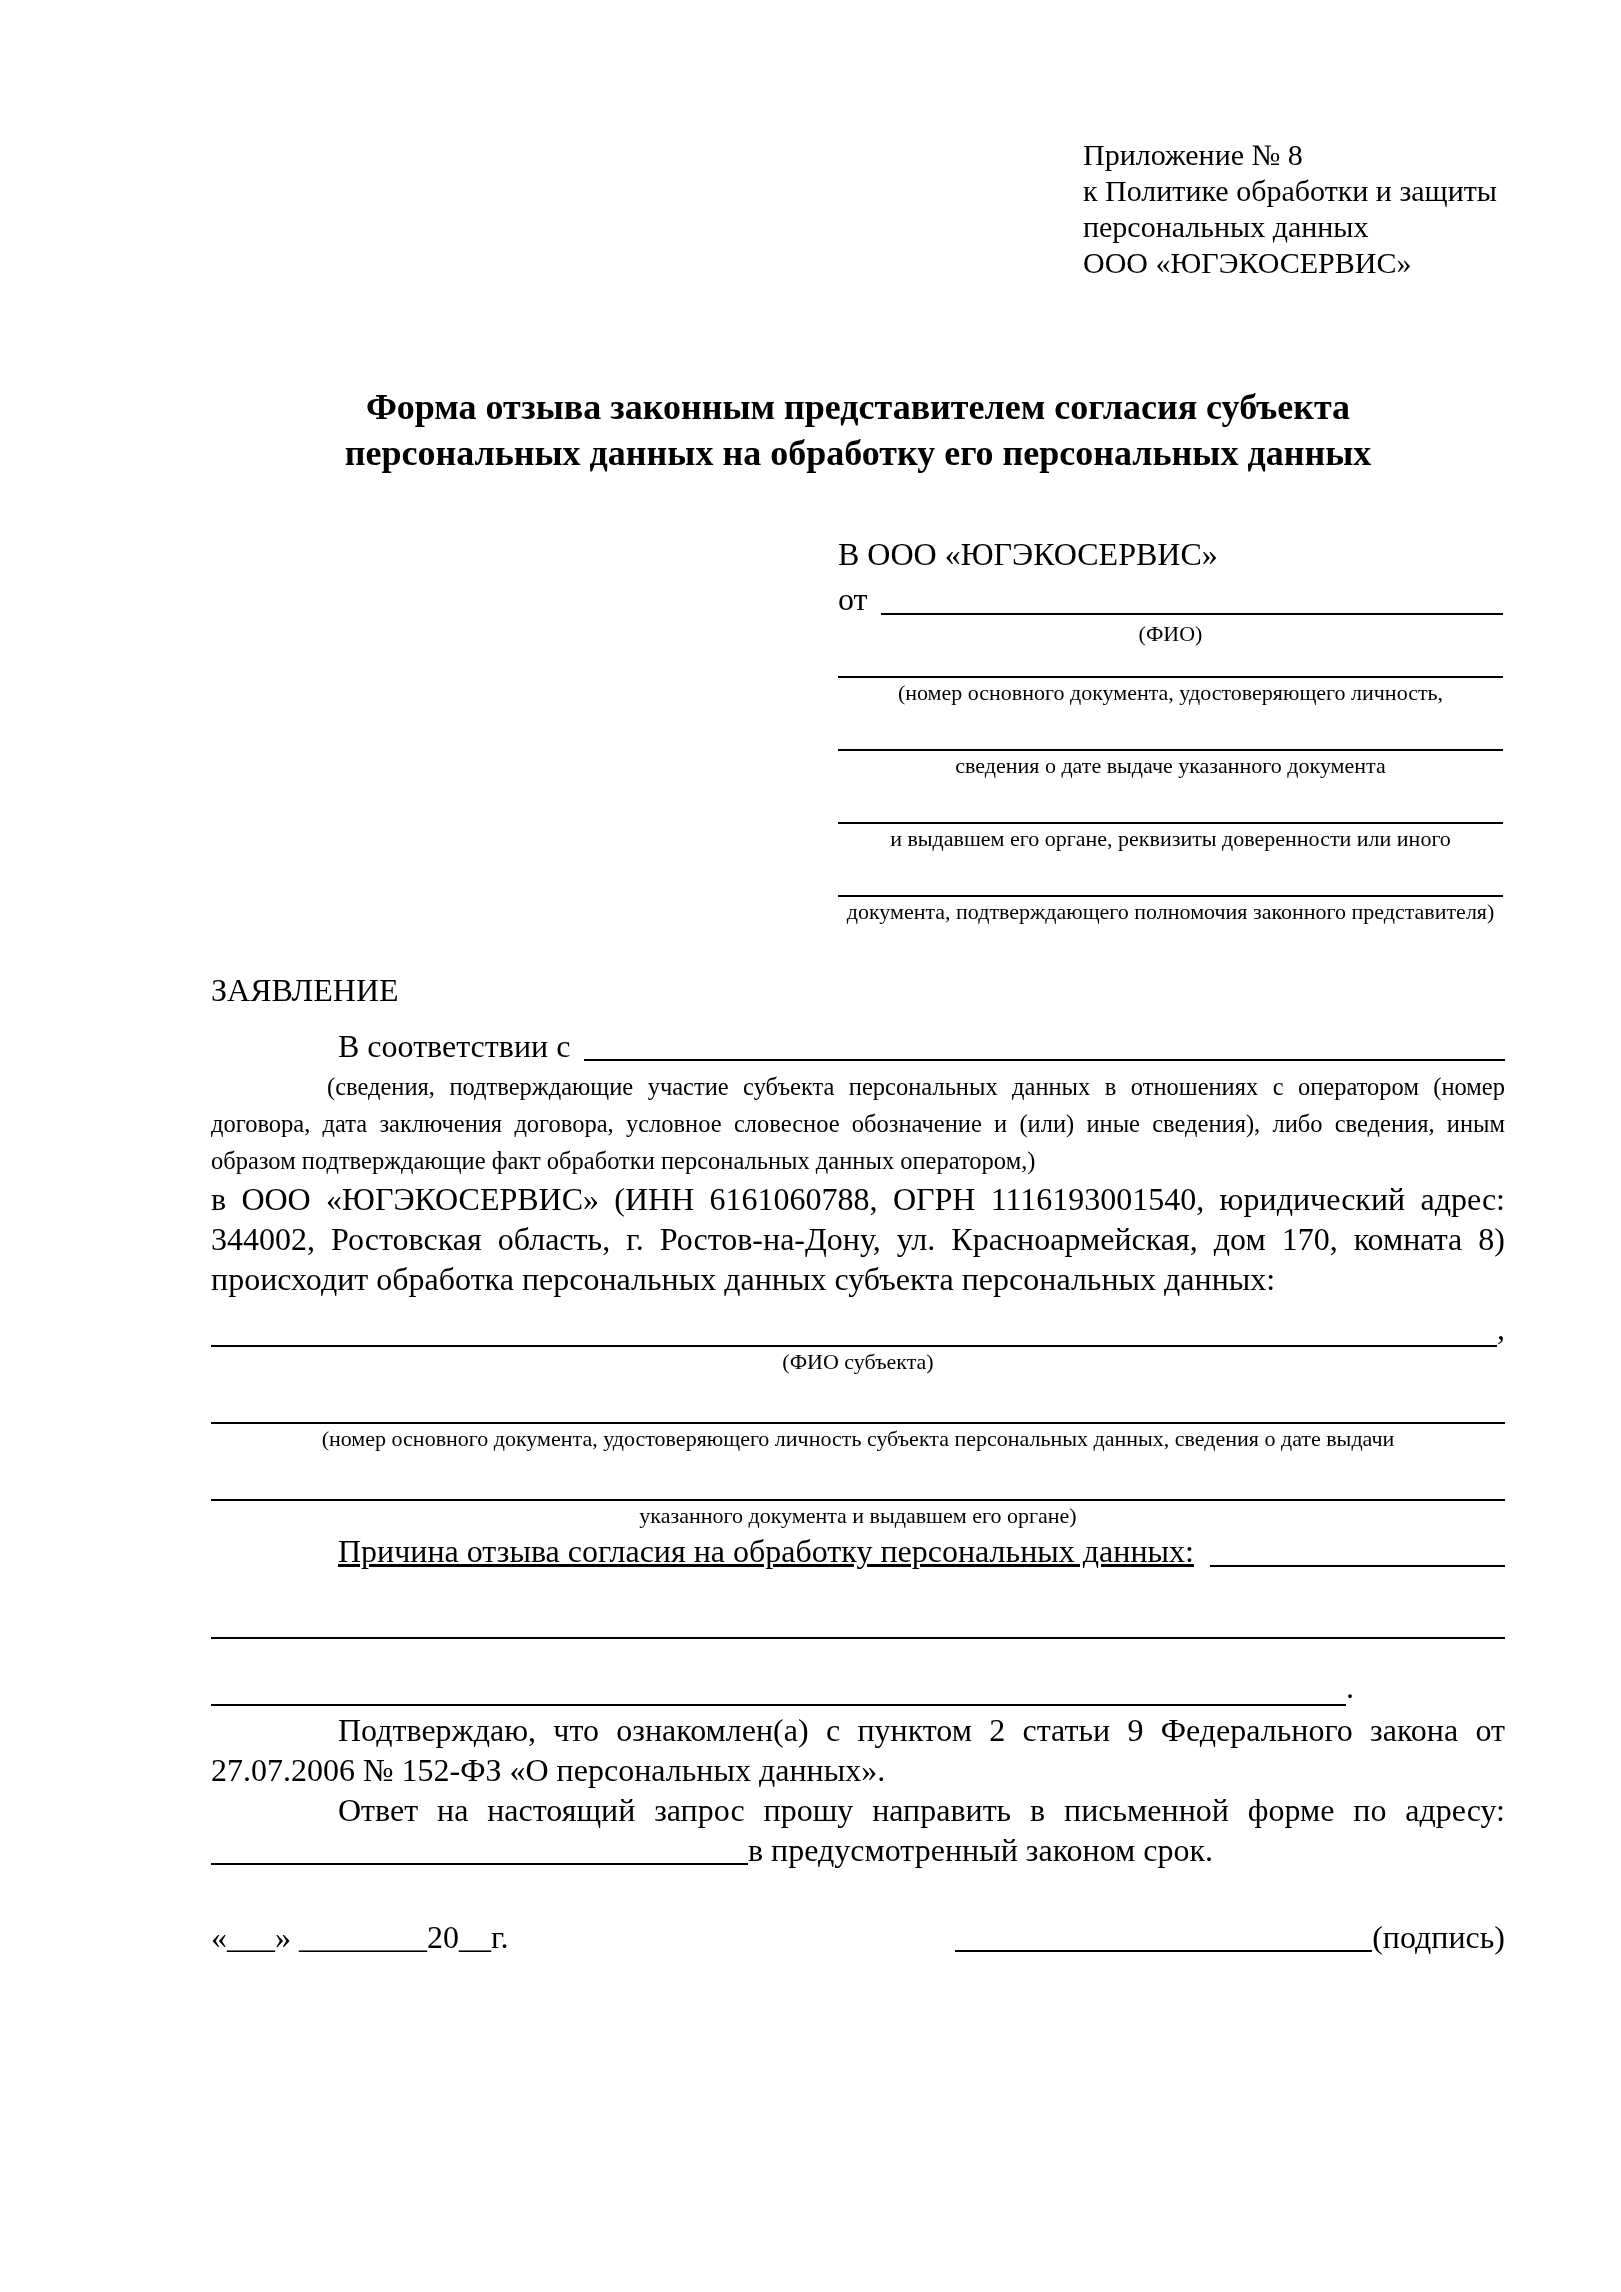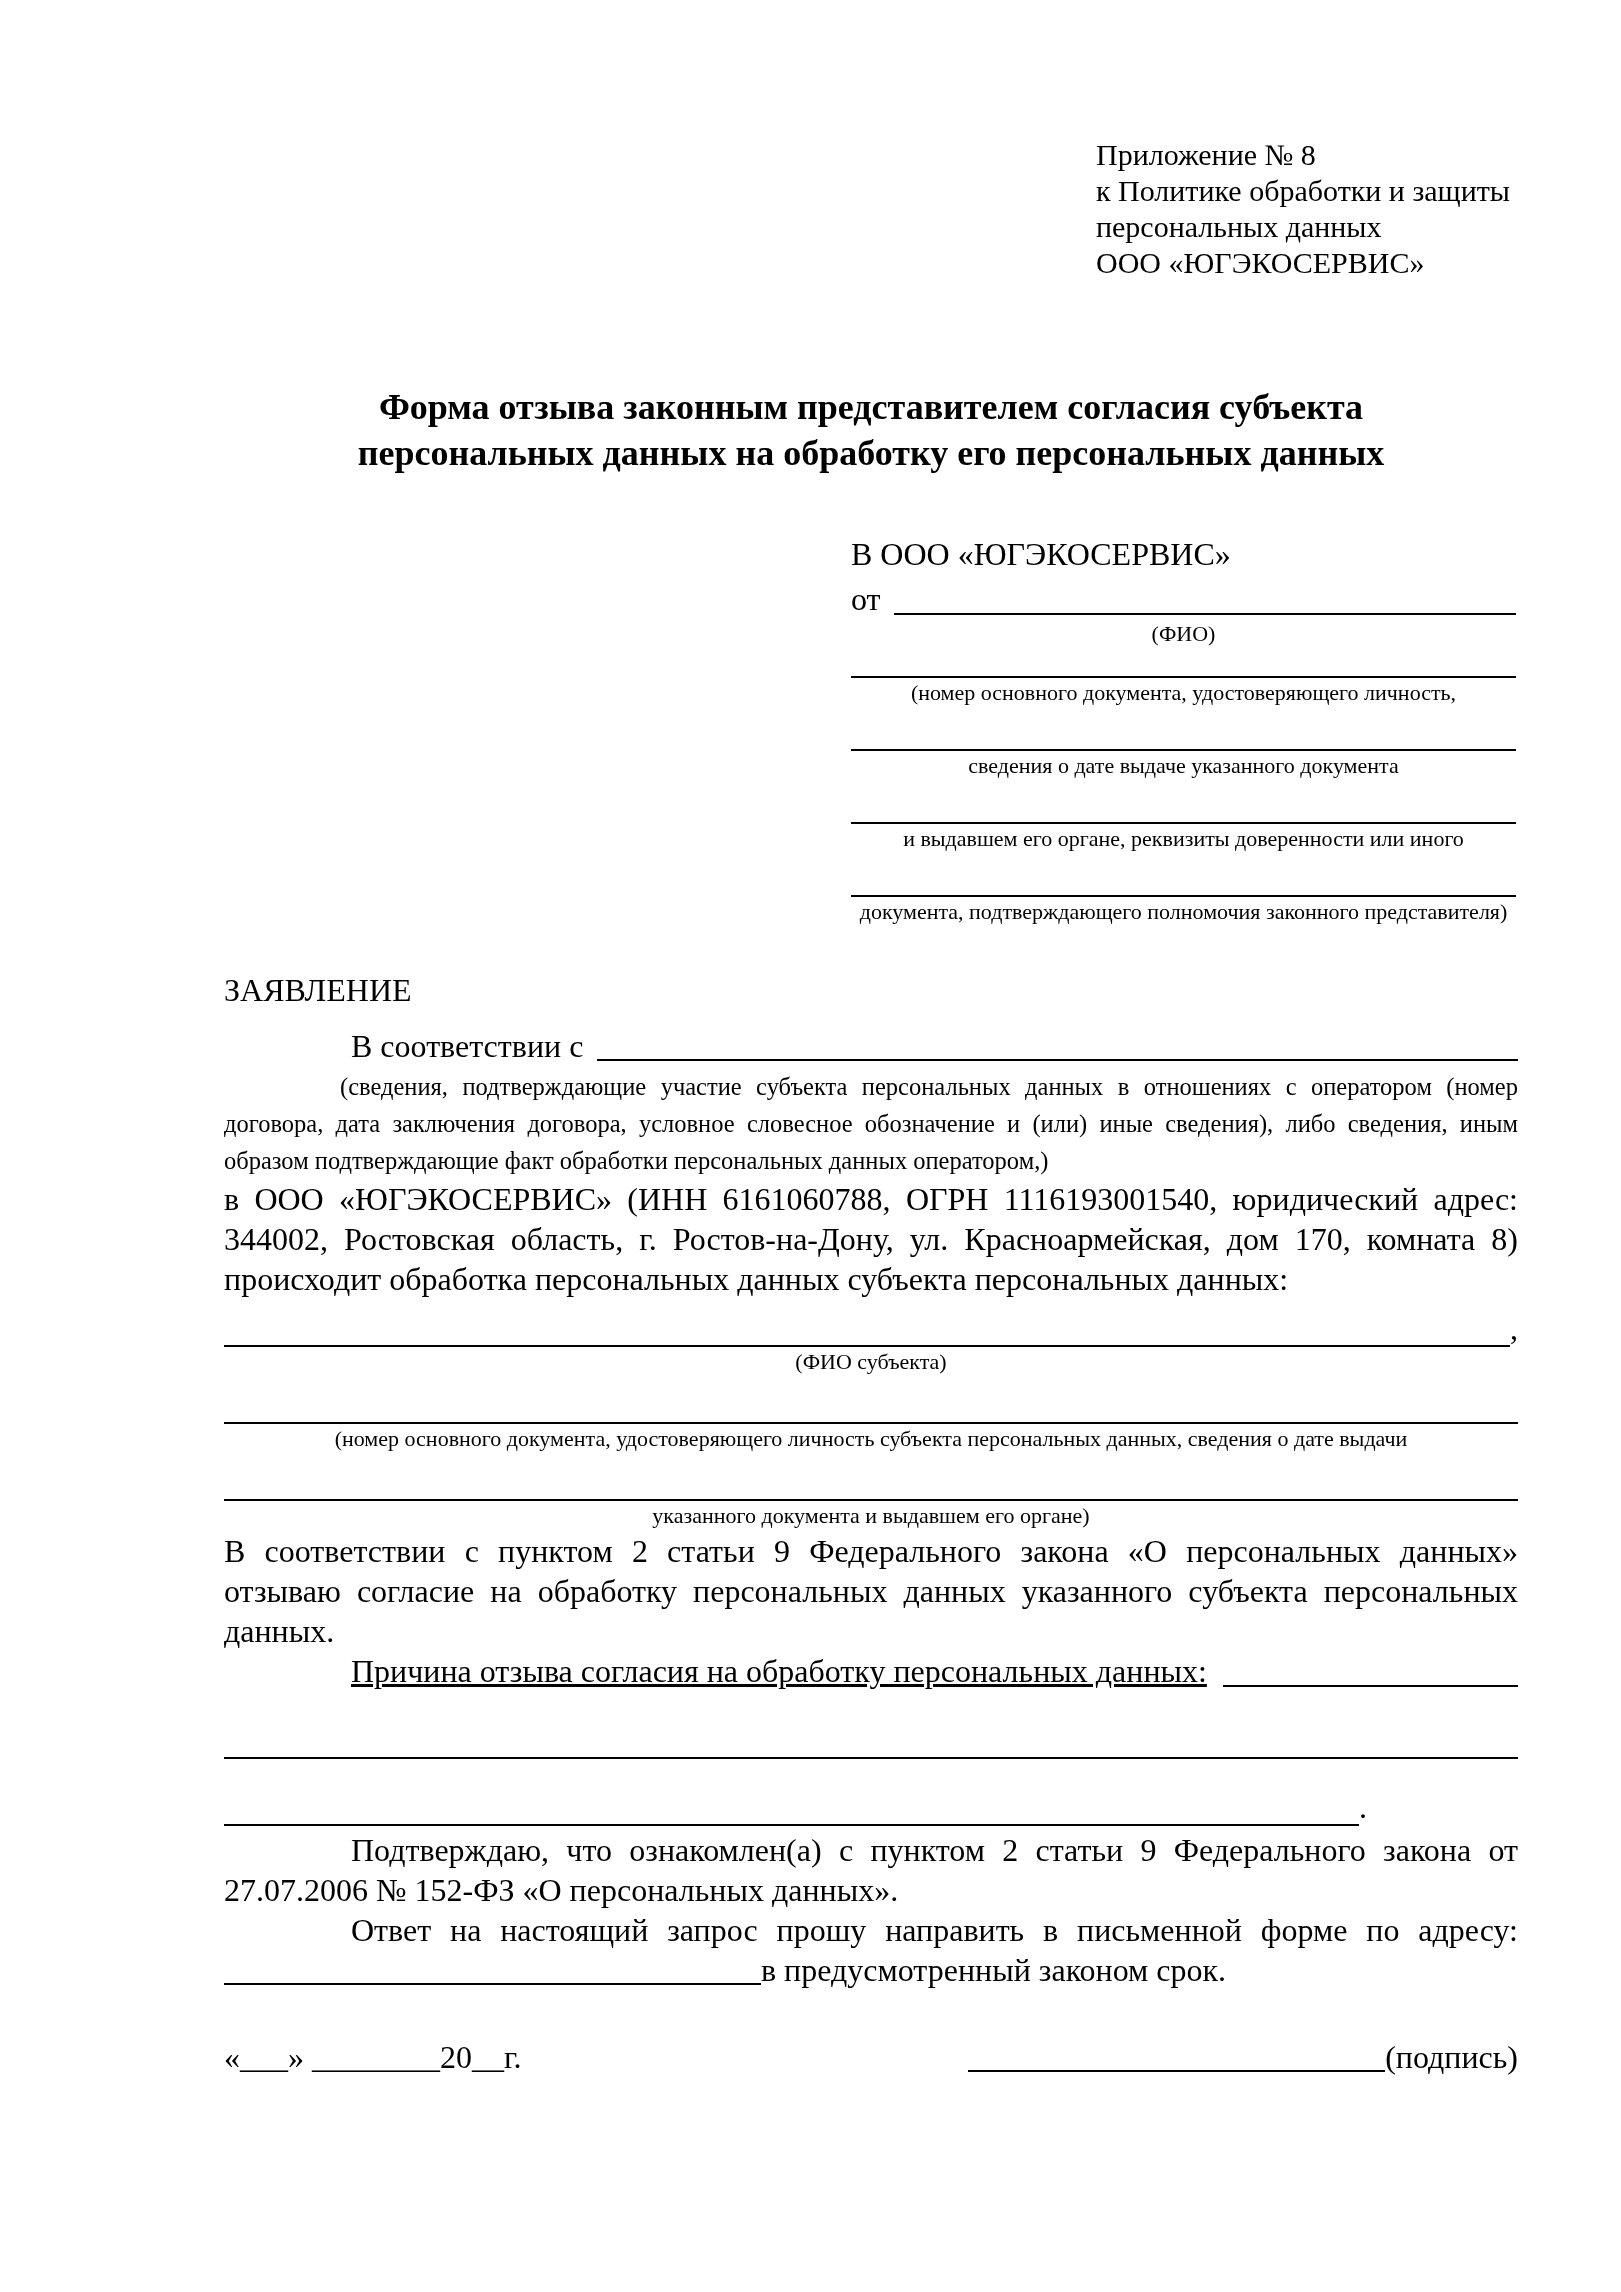--- a/index.html
+++ b/index.html
@@ -9,21 +9,21 @@
     width: 1621px;
     height: 2293px;
     margin: 0 auto;
     background: #ffffff;
     color: #000000;
     font-family: "Liberation Serif", "DejaVu Serif", serif;
     overflow: hidden;
   }
   .content {
     position: absolute;
-    left: 224px;
+    left: 211px;
     top: 0;
     width: 1294px;
   }
   
   .appendix {
     margin: 137px 0 0 872px;
     font-size: 30px;
     line-height: 36px;
   }
   
@@ -160,21 +160,20 @@
       <span>,</span>
     </div>
     <div class="cap">(ФИО субъекта)</div>
 
     <div class="blank field-blank"></div>
     <div class="cap">(номер основного документа, удостоверяющего личность субъекта персональных данных, сведения о дате выдачи</div>
 
     <div class="blank field-blank"></div>
     <div class="cap">указанного документа и выдавшем его органе)</div>
 
-    <div class="para">В соответствии с пунктом 2 статьи 9 Федерального закона «О персональных данных» отзываю согласие на обработку персональных данных указанного субъекта персональных данных.</div>
 
     <div class="reason-line">
       <span class="para-indent"></span>
       <span class="reason-label">Причина отзыва согласия на обработку персональных данных:</span>
       <span class="blank reason-blank"></span>
     </div>
 
     <div class="blank free-blank-1"></div>
 
     <div class="blank-row free-blank-row">

